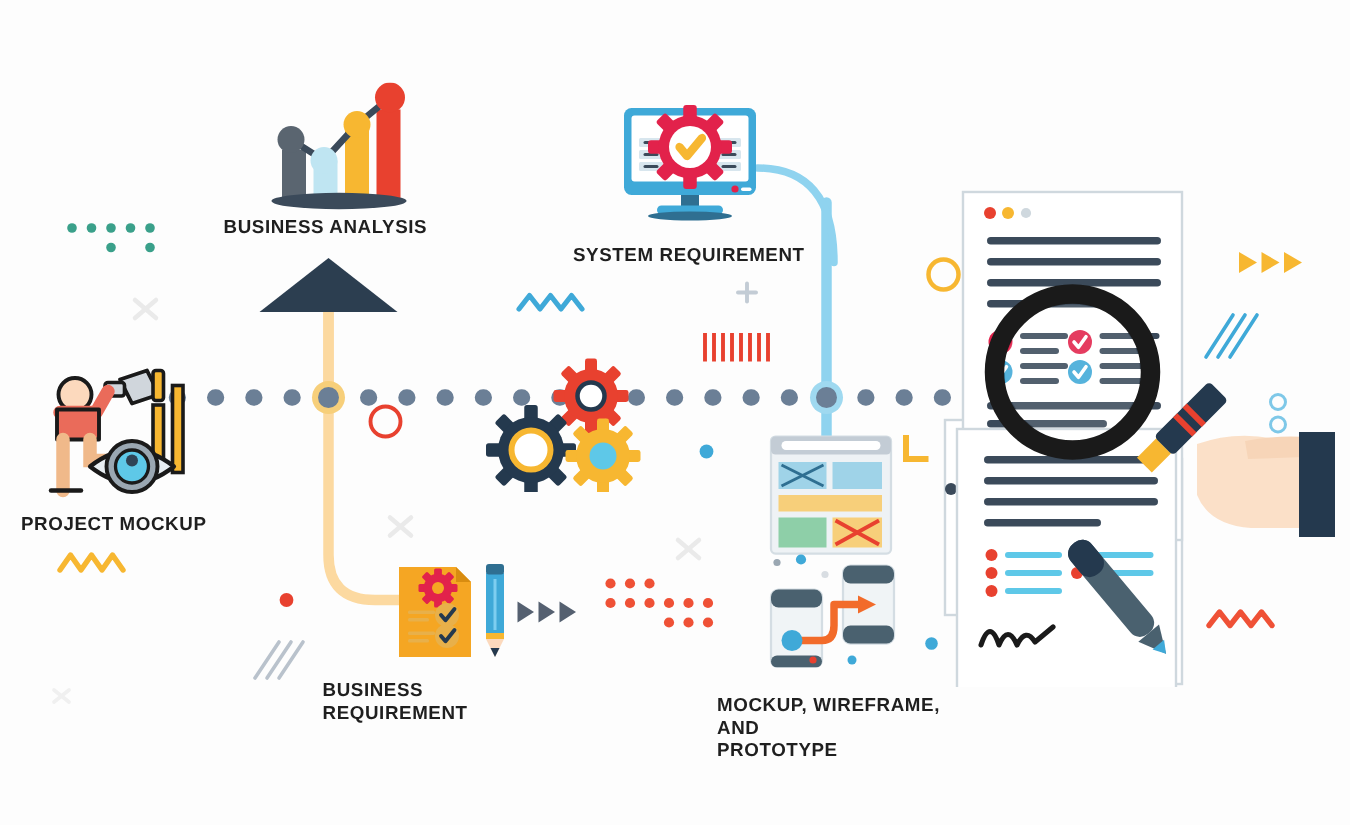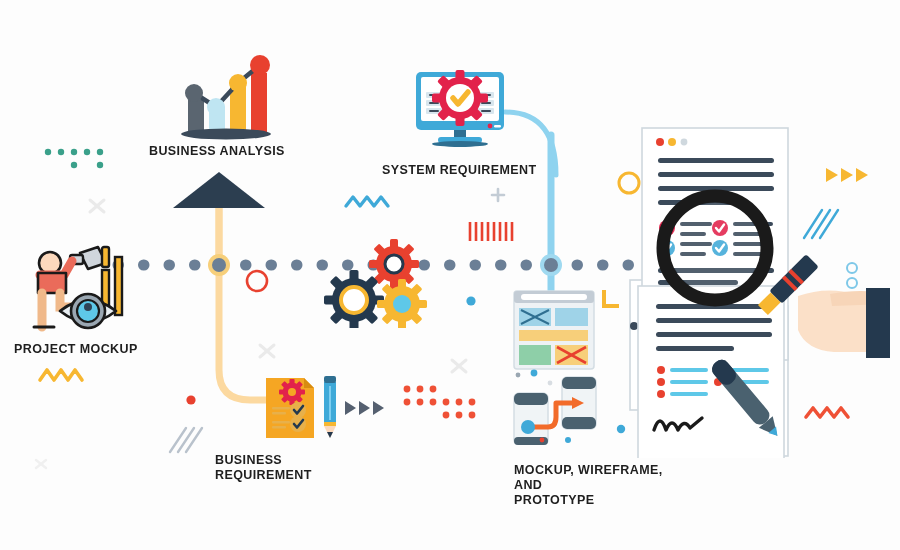--- a/index.html
+++ b/index.html
@@ -500,18 +500,18 @@
 
   <div class="lbl" style="left:14px;top:342px;width:140px;">PROJECT MOCKUP</div>
 
   <div class="lbl" style="left:149px;top:144px;width:140px;">BUSINESS ANALYSIS</div>
 
   <div class="lbl" style="left:382px;top:163px;width:160px;">SYSTEM REQUIREMENT</div>
 
 
   <div class="lbl" style="left:215px;top:453px;width:162px;">BUSINESS REQUIREMENT</div>
 
-  <div class="lbl" style="left:478px;top:463px;width:162px;margin-left:36px;">MOCKUP, WIREFRAME,
+  <div class="lbl" style="left:478px;top:463px;width:162px;">MOCKUP, WIREFRAME,
 AND
 PROTOTYPE</div>
 
 
 </div>
 
 </body></html>

